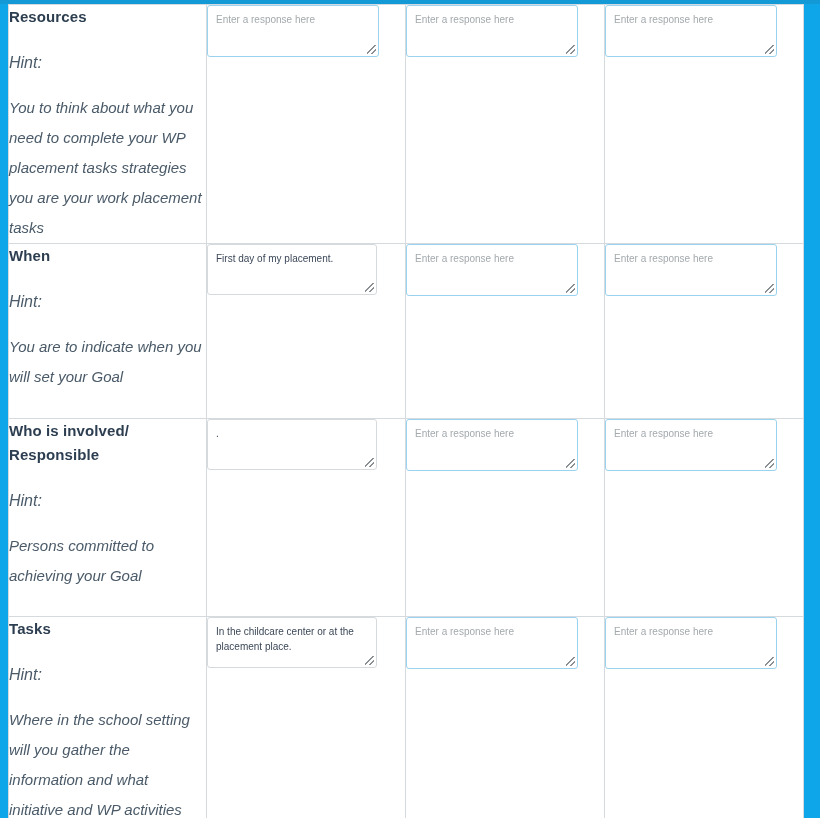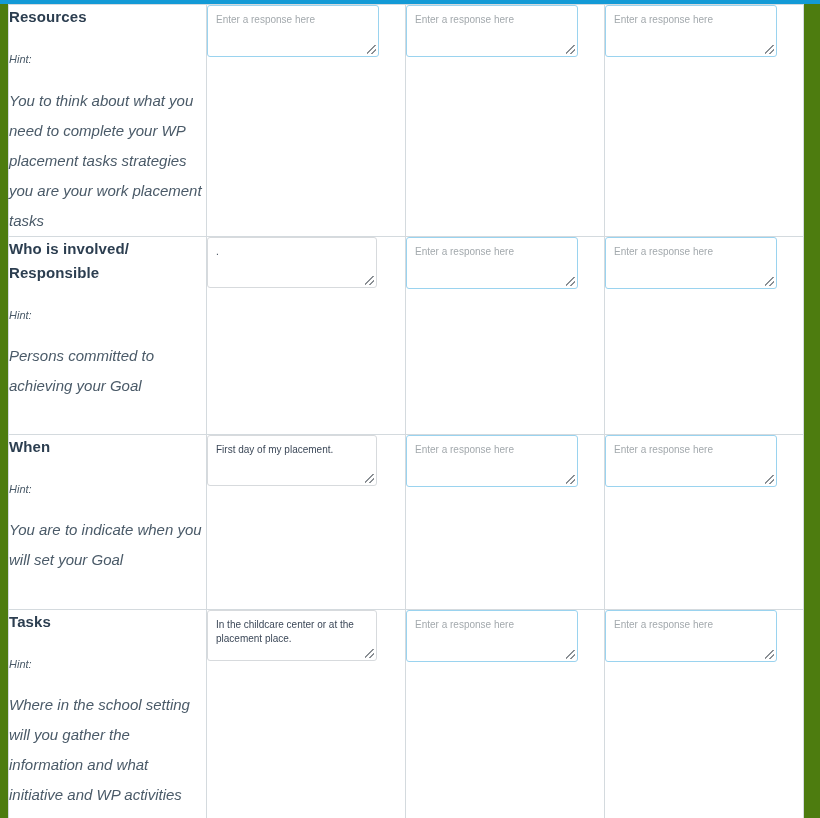--- a/index.html
+++ b/index.html
@@ -8,21 +8,21 @@
     margin: 0;
     padding: 0;
     background: #ffffff;
     font-family: "Liberation Sans", sans-serif;
   }
   #root {
     position: relative;
     width: 820px;
     height: 818px;
     overflow: hidden;
-    background: #4d7c0f;
+    background: #0ea5e9;
   }
 
   
   .top-rule {
     position: absolute;
     top: 0;
     left: 0;
     width: 820px;
     height: 4px;
     background: #139ad6;
@@ -57,21 +57,21 @@
   }
   .row-title {
     font-size: 15px;
     font-weight: bold;
     color: #2c3e50;
     line-height: 1.6;
     margin: 0 0 22px 0;
     letter-spacing: 0.1px;
   }
   .hint-label {
-    font-size: 11px;
+    font-size: 16px;
     font-style: italic;
     color: #4a5a68;
     margin: 0 0 18px 0;
     line-height: 1.5;
   }
   .hint-body {
     font-size: 15px;
     font-style: italic;
     color: #4a5a68;
     line-height: 2.0;
@@ -160,63 +160,63 @@
         <td class="resp-cell tall">
           <span class="ta-wrap">
             <textarea class="answer" placeholder="Enter a response here" style=""></textarea>
             <span class="ta-grip"></span>
           </span>
         </td>
       </tr>
 
       <tr>
         <td class="label-cell">
+          <div class="row-title">When</div>
+          <div class="hint-label">Hint:</div>
+          <div class="hint-body">You are to indicate when you will set your Goal</div>
+        </td>
+        <td class="resp-cell when">
+          <span class="ta-wrap">
+            <textarea class="answer filled" placeholder="Enter a response here" style="">First day of my placement.</textarea>
+            <span class="ta-grip"></span>
+          </span>
+        </td>
+        <td class="resp-cell when">
+          <span class="ta-wrap">
+            <textarea class="answer" placeholder="Enter a response here" style=""></textarea>
+            <span class="ta-grip"></span>
+          </span>
+        </td>
+        <td class="resp-cell when">
+          <span class="ta-wrap">
+            <textarea class="answer" placeholder="Enter a response here" style=""></textarea>
+            <span class="ta-grip"></span>
+          </span>
+        </td>
+      </tr>
+
+      <tr>
+        <td class="label-cell">
           <div class="row-title">Who is involved/ Responsible</div>
           <div class="hint-label">Hint:</div>
           <div class="hint-body">Persons committed to achieving your Goal</div>
         </td>
         <td class="resp-cell mid">
           <span class="ta-wrap">
             <textarea class="answer filled" placeholder="Enter a response here" style="">.</textarea>
             <span class="ta-grip"></span>
           </span>
         </td>
         <td class="resp-cell mid">
           <span class="ta-wrap">
             <textarea class="answer" placeholder="Enter a response here" style=""></textarea>
             <span class="ta-grip"></span>
           </span>
         </td>
         <td class="resp-cell mid">
-          <span class="ta-wrap">
-            <textarea class="answer" placeholder="Enter a response here" style=""></textarea>
-            <span class="ta-grip"></span>
-          </span>
-        </td>
-      </tr>
-
-      <tr>
-        <td class="label-cell">
-          <div class="row-title">When</div>
-          <div class="hint-label">Hint:</div>
-          <div class="hint-body">You are to indicate when you will set your Goal</div>
-        </td>
-        <td class="resp-cell when">
-          <span class="ta-wrap">
-            <textarea class="answer filled" placeholder="Enter a response here" style="">First day of my placement.</textarea>
-            <span class="ta-grip"></span>
-          </span>
-        </td>
-        <td class="resp-cell when">
-          <span class="ta-wrap">
-            <textarea class="answer" placeholder="Enter a response here" style=""></textarea>
-            <span class="ta-grip"></span>
-          </span>
-        </td>
-        <td class="resp-cell when">
           <span class="ta-wrap">
             <textarea class="answer" placeholder="Enter a response here" style=""></textarea>
             <span class="ta-grip"></span>
           </span>
         </td>
       </tr>
 
       <tr>
         <td class="label-cell">
           <div class="row-title">Tasks</div>

